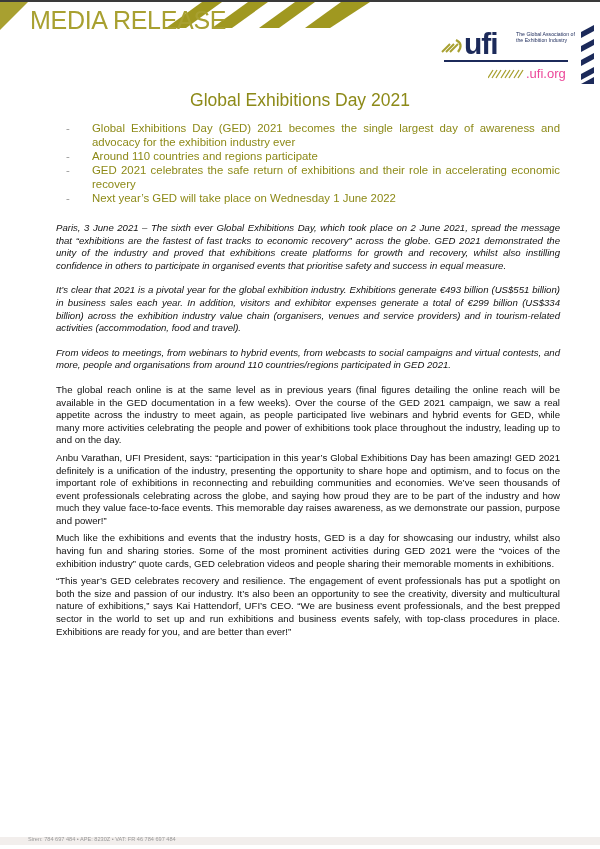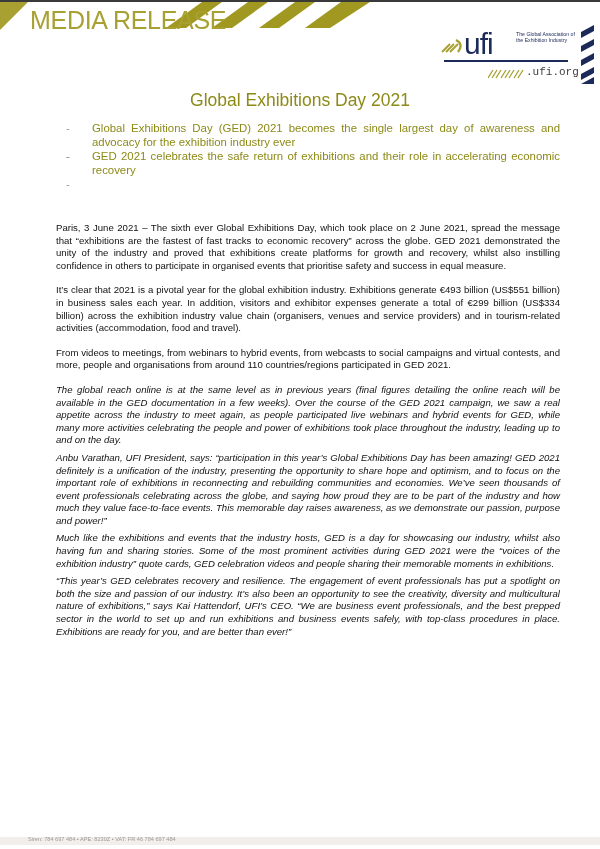--- a/index.html
+++ b/index.html
@@ -1,32 +1,32 @@
 <!DOCTYPE html>
 <html><head>
   <meta charset="utf-8">
   <style>
     html, body { margin:0; padding:0; background:#ffffff; }
     body { width:600px; height:849px; position:relative; overflow:hidden; font-family:"Liberation Sans", sans-serif; color:#111; }
     .topbar { position:absolute; left:0; top:0; width:600px; height:2px; background:#3a3a3a; }
     .stripes { position:absolute; left:0; top:0; width:600px; height:32px; }
     .media-release { position:absolute; left:30px; top:6px; font-size:25px; color:#a8a030; letter-spacing:-0.3px; font-weight:normal; }
     .logo { position:absolute; left:430px; top:24px; width:170px; height:62px; }
-    .logo-ufi { position:absolute; left:34px; top:3px; font-size:30px; font-weight:normal; color:#1c2a5a; letter-spacing:-1px; font-family:"Liberation Sans", sans-serif; }
+    .logo-ufi { position:absolute; left:34px; top:3px; font-size:30px; font-weight:bold; color:#1c2a5a; letter-spacing:-1px; font-family:"Liberation Sans", sans-serif; }
     .logo-tag { position:absolute; left:86px; top:7px; font-size:5.2px; line-height:6.3px; color:#1c2a5a; width:60px; }
     .logo-line { position:absolute; left:14px; top:36px; width:124px; height:2px; background:#1c2a5a; }
-    .logo-url { position:absolute; left:96px; top:42px; font-size:11px; color:#404040;font-family:Liberation Mono, monospace; }
+    .logo-url { position:absolute; left:96px; top:42px; font-size:13px; color:#ec4899; }
     .title { position:absolute; left:0; top:90px; width:600px; text-align:center; font-size:17.5px; color:#8d8a18; }
     .highlights { position:absolute; left:66px; top:122px; width:494px; margin:0; padding:0; list-style:none; }
     .highlights li { position:relative; padding-left:26px; font-size:11.4px; line-height:13.9px; color:#8d8a18; text-align:justify; margin-bottom:0; }
     .highlights li .dash { position:absolute; left:0; top:0; color:#9a9a9a; }
     .body { position:absolute; left:56px; top:222px; width:504px; }
     .body p { margin:0; font-size:9.6px; line-height:12.6px; text-align:justify; color:#111; }
-    .gap-big { margin-bottom:12px !important; }
-    .gap-small { margin-bottom:5px !important;font-style:italic; }
+    .gap-big { margin-bottom:12px !important;font-style:italic; }
+    .gap-small { margin-bottom:5px !important; }
     .footer { position:absolute; left:0; top:837px; width:600px; height:8px; background:#f2eeec; }
     .footer-text { position:absolute; left:28px; top:836px; font-size:5.6px; color:#9a9a9a; white-space:nowrap; }
   </style>
 </head>
 <body>
 
 <div class="topbar"></div>
 
 <svg class="stripes" viewBox="0 0 600 32">
   <polygon points="0,2 28,2 0,30" fill="#a8a030"></polygon>
@@ -59,23 +59,23 @@
     <path d="M3 36 L16 29 L16 35 L3 42 Z" fill="#1c2a5a"></path>
     <path d="M3 50 L16 43 L16 49 L3 56 Z" fill="#1c2a5a"></path>
     <path d="M3 60 L16 53 L16 60 Z" fill="#1c2a5a"></path>
   </svg>
 </div>
 
 <h1 class="title" style="margin:0;font-weight:normal;">Global Exhibitions Day 2021</h1>
 
 <ul class="highlights">
   <li><span class="dash">-</span><span>Global Exhibitions Day (GED) 2021 becomes the single largest day of awareness and advocacy for the exhibition industry ever</span></li>
-  <li><span class="dash">-</span></li>
+  <li><span class="dash">-</span><span>Around 110 countries and regions participate</span></li>
   <li><span class="dash">-</span><span>GED 2021 celebrates the safe return of exhibitions and their role in accelerating economic recovery</span></li>
-  <li><span class="dash">-</span></li>
+  <li><span class="dash">-</span><span>Next year’s GED will take place on Wednesday 1 June 2022</span></li>
 </ul>
 
 <div class="body">
   <p class="gap-big">Paris, 3 June 2021 – The sixth ever Global Exhibitions Day, which took place on 2 June 2021, spread the message that “exhibitions are the fastest of fast tracks to economic recovery” across the globe. GED 2021 demonstrated the unity of the industry and proved that exhibitions create platforms for growth and recovery, whilst also instilling confidence in others to participate in organised events that prioritise safety and success in equal measure.</p>
   <p class="gap-big">It’s clear that 2021 is a pivotal year for the global exhibition industry. Exhibitions generate €493 billion (US$551 billion) in business sales each year. In addition, visitors and exhibitor expenses generate a total of €299 billion (US$334 billion) across the exhibition industry value chain (organisers, venues and service providers) and in tourism-related activities (accommodation, food and travel).</p>
   <p class="gap-big">From videos to meetings, from webinars to hybrid events, from webcasts to social campaigns and virtual contests, and more, people and organisations from around 110 countries/regions participated in GED 2021.</p>
   <p class="gap-small">The global reach online is at the same level as in previous years (final figures detailing the online reach will be available in the GED documentation in a few weeks). Over the course of the GED 2021 campaign, we saw a real appetite across the industry to meet again, as people participated live webinars and hybrid events for GED, while many more activities celebrating the people and power of exhibitions took place throughout the industry, leading up to and on the day.</p>
   <p class="gap-small">Anbu Varathan, UFI President, says: “participation in this year’s Global Exhibitions Day has been amazing! GED 2021 definitely is a unification of the industry, presenting the opportunity to share hope and optimism, and to focus on the important role of exhibitions in reconnecting and rebuilding communities and economies. We’ve seen thousands of event professionals celebrating across the globe, and saying how proud they are to be part of the industry and how much they value face-to-face events. This memorable day raises awareness, as we demonstrate our passion, purpose and power!”</p>
   <p class="gap-small">Much like the exhibitions and events that the industry hosts, GED is a day for showcasing our industry, whilst also having fun and sharing stories. Some of the most prominent activities during GED 2021 were the “voices of the exhibition industry” quote cards, GED celebration videos and people sharing their memorable moments in exhibitions.</p>
   <p class="gap-small">“This year’s GED celebrates recovery and resilience. The engagement of event professionals has put a spotlight on both the size and passion of our industry. It’s also been an opportunity to see the creativity, diversity and multicultural nature of exhibitions,” says Kai Hattendorf, UFI’s CEO. “We are business event professionals, and the best prepped sector in the world to set up and run exhibitions and business events safely, with top-class procedures in place. Exhibitions are ready for you, and are better than ever!”</p>

